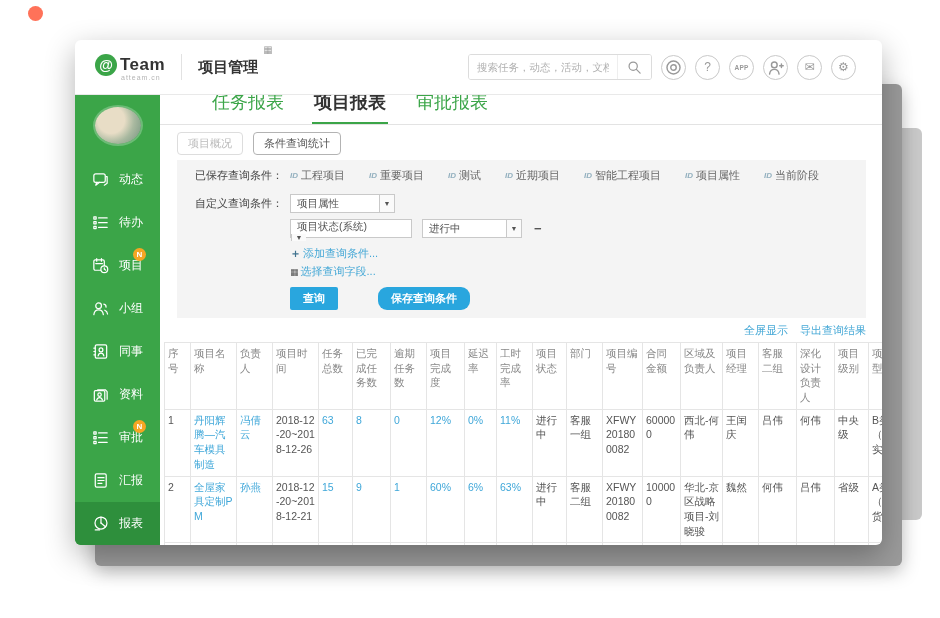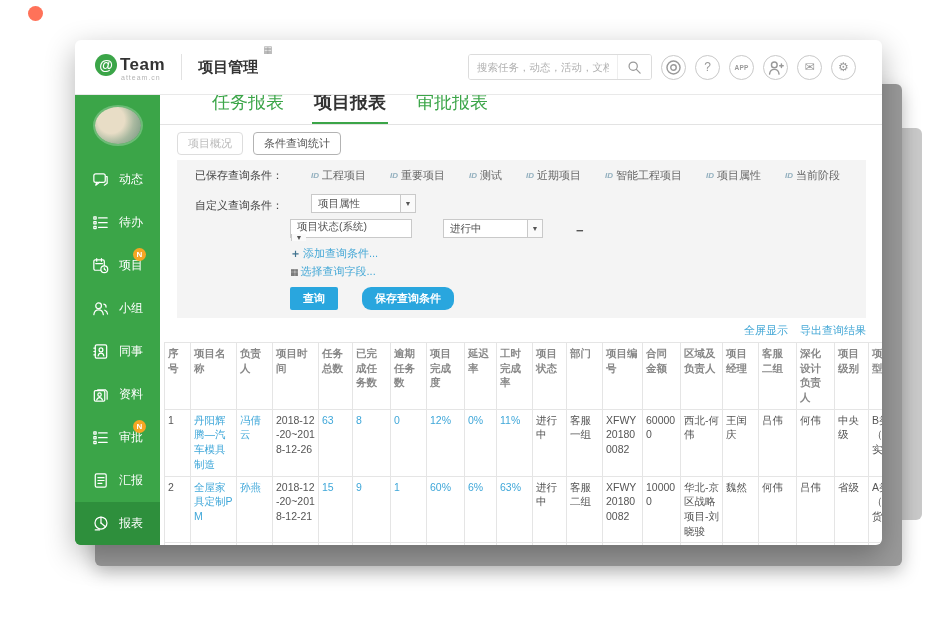--- a/index.html
+++ b/index.html
@@ -44,48 +44,48 @@
   .tabs { display:flex; align-items:flex-end; height:30px; padding-left:50px; border-bottom:1px solid #e3e3e3; }
   .tab { font-size:18px; color:#3BA548; padding:0 2px 8px; margin-right:26px; cursor:pointer; border-bottom:2px solid transparent; }
   .tab.active { color:#333; font-weight:bold; border-bottom-color:#3BA548; }
 
   .toolbar { margin:7px 0 5px 17px; display:flex; }
   .tbtn { font-size:11px; padding:3px 10px; border-radius:4px; background:#fff; cursor:pointer; font-family:inherit; }
   .tbtn.overview { color:#bbb; border:1px solid #ddd; }
   .tbtn.stats { color:#555; border:1px solid #b3b3b3; margin-left:10px; }
 
   .filter-panel { margin:0 16px 0 17px; background:#f4f4f4; padding:8px 0 8px 18px; }
-  .f-row { font-size:11px; color:#555; display:flex; align-items:flex-end;gap:21px; }
+  .f-row { font-size:11px; color:#555; display:flex; align-items:center; }
   .f-label { width:95px; flex-shrink:0; color:#444; }
   .chip { display:inline-flex; align-items:center; margin-right:24px; cursor:pointer; }
   .chip .id-ic { font-size:8px; font-weight:bold; color:#93b0bf; margin-right:3px; font-style:italic; }
   .chip .chip-txt { color:#666; }
   .sel { display:inline-flex; align-items:stretch; height:19px; background:#fff; border:1px solid #c9c9c9; cursor:pointer; }
   .sel .sel-txt { font-size:10.5px; color:#555; padding:0 6px; display:flex; align-items:center; }
   .sel .sel-caret { width:15px; border-left:1px solid #c9c9c9; display:flex; align-items:center; justify-content:center; font-size:7px; color:#555; background:#fafafa; }
   .row-custom { margin-top:11px; }
   .row-cond { margin-top:6px; margin-left:95px; }
   .row-cond .sel { margin-right:10px; }
   .minus-btn { font-size:13px; font-weight:bold; color:#555; cursor:pointer; margin-left:2px; }
   .link-row { margin-top:8px; margin-left:95px; font-size:11px; display:flex; align-items:center; cursor:pointer; }
   .link-row.second { margin-top:3px; }
   .plus-ic { color:#40738f; font-weight:bold; margin-right:2px; font-size:11px; }
   .grid-ic { color:#555; margin-right:2px; font-size:9px; }
   .blue-link { color:#45A8D6; }
-  .actions-row { margin-top:8px; margin-left:95px; display:flex; }
+  .actions-row { margin-top:8px; margin-left:95px; display:flex;gap:16px; }
   .abtn { background:#29A6DE; color:#fff; border:none; font-size:11px; font-weight:bold; padding:4px 13px; border-radius:2px; cursor:pointer; font-family:inherit; }
   .abtn + .abtn { margin-left:24px;border-radius:9px; }
 
   .table-links { display:flex; justify-content:flex-end; margin:5px 16px 4px 0; font-size:11px; }
   .table-links span { color:#45A8D6; cursor:pointer; margin-left:12px; }
 
   .table-wrap { margin:0 14px 0 4px; }
   table.report { width:100%; border-collapse:collapse; table-layout:fixed; }
   table.report th, table.report td { border:1px solid #e5e5e5; padding:3px 3px 4px; font-size:10.5px; line-height:1.4; vertical-align:top; word-break:break-all; text-align:left; }
-  table.report th { color:#888; font-weight:bold; background:#fff; }
+  table.report th { color:#888; font-weight:normal; background:#fff; }
   table.report td { color:#555; }
   table.report td.cell-link { color:#3FA7D9; cursor:pointer; }
 </style>
 </head>
 <body>
 
 <div class="stage">
   <div class="decor-dot"></div>
   <div class="bg-card-2"></div>
   <div class="bg-card-1"></div>

